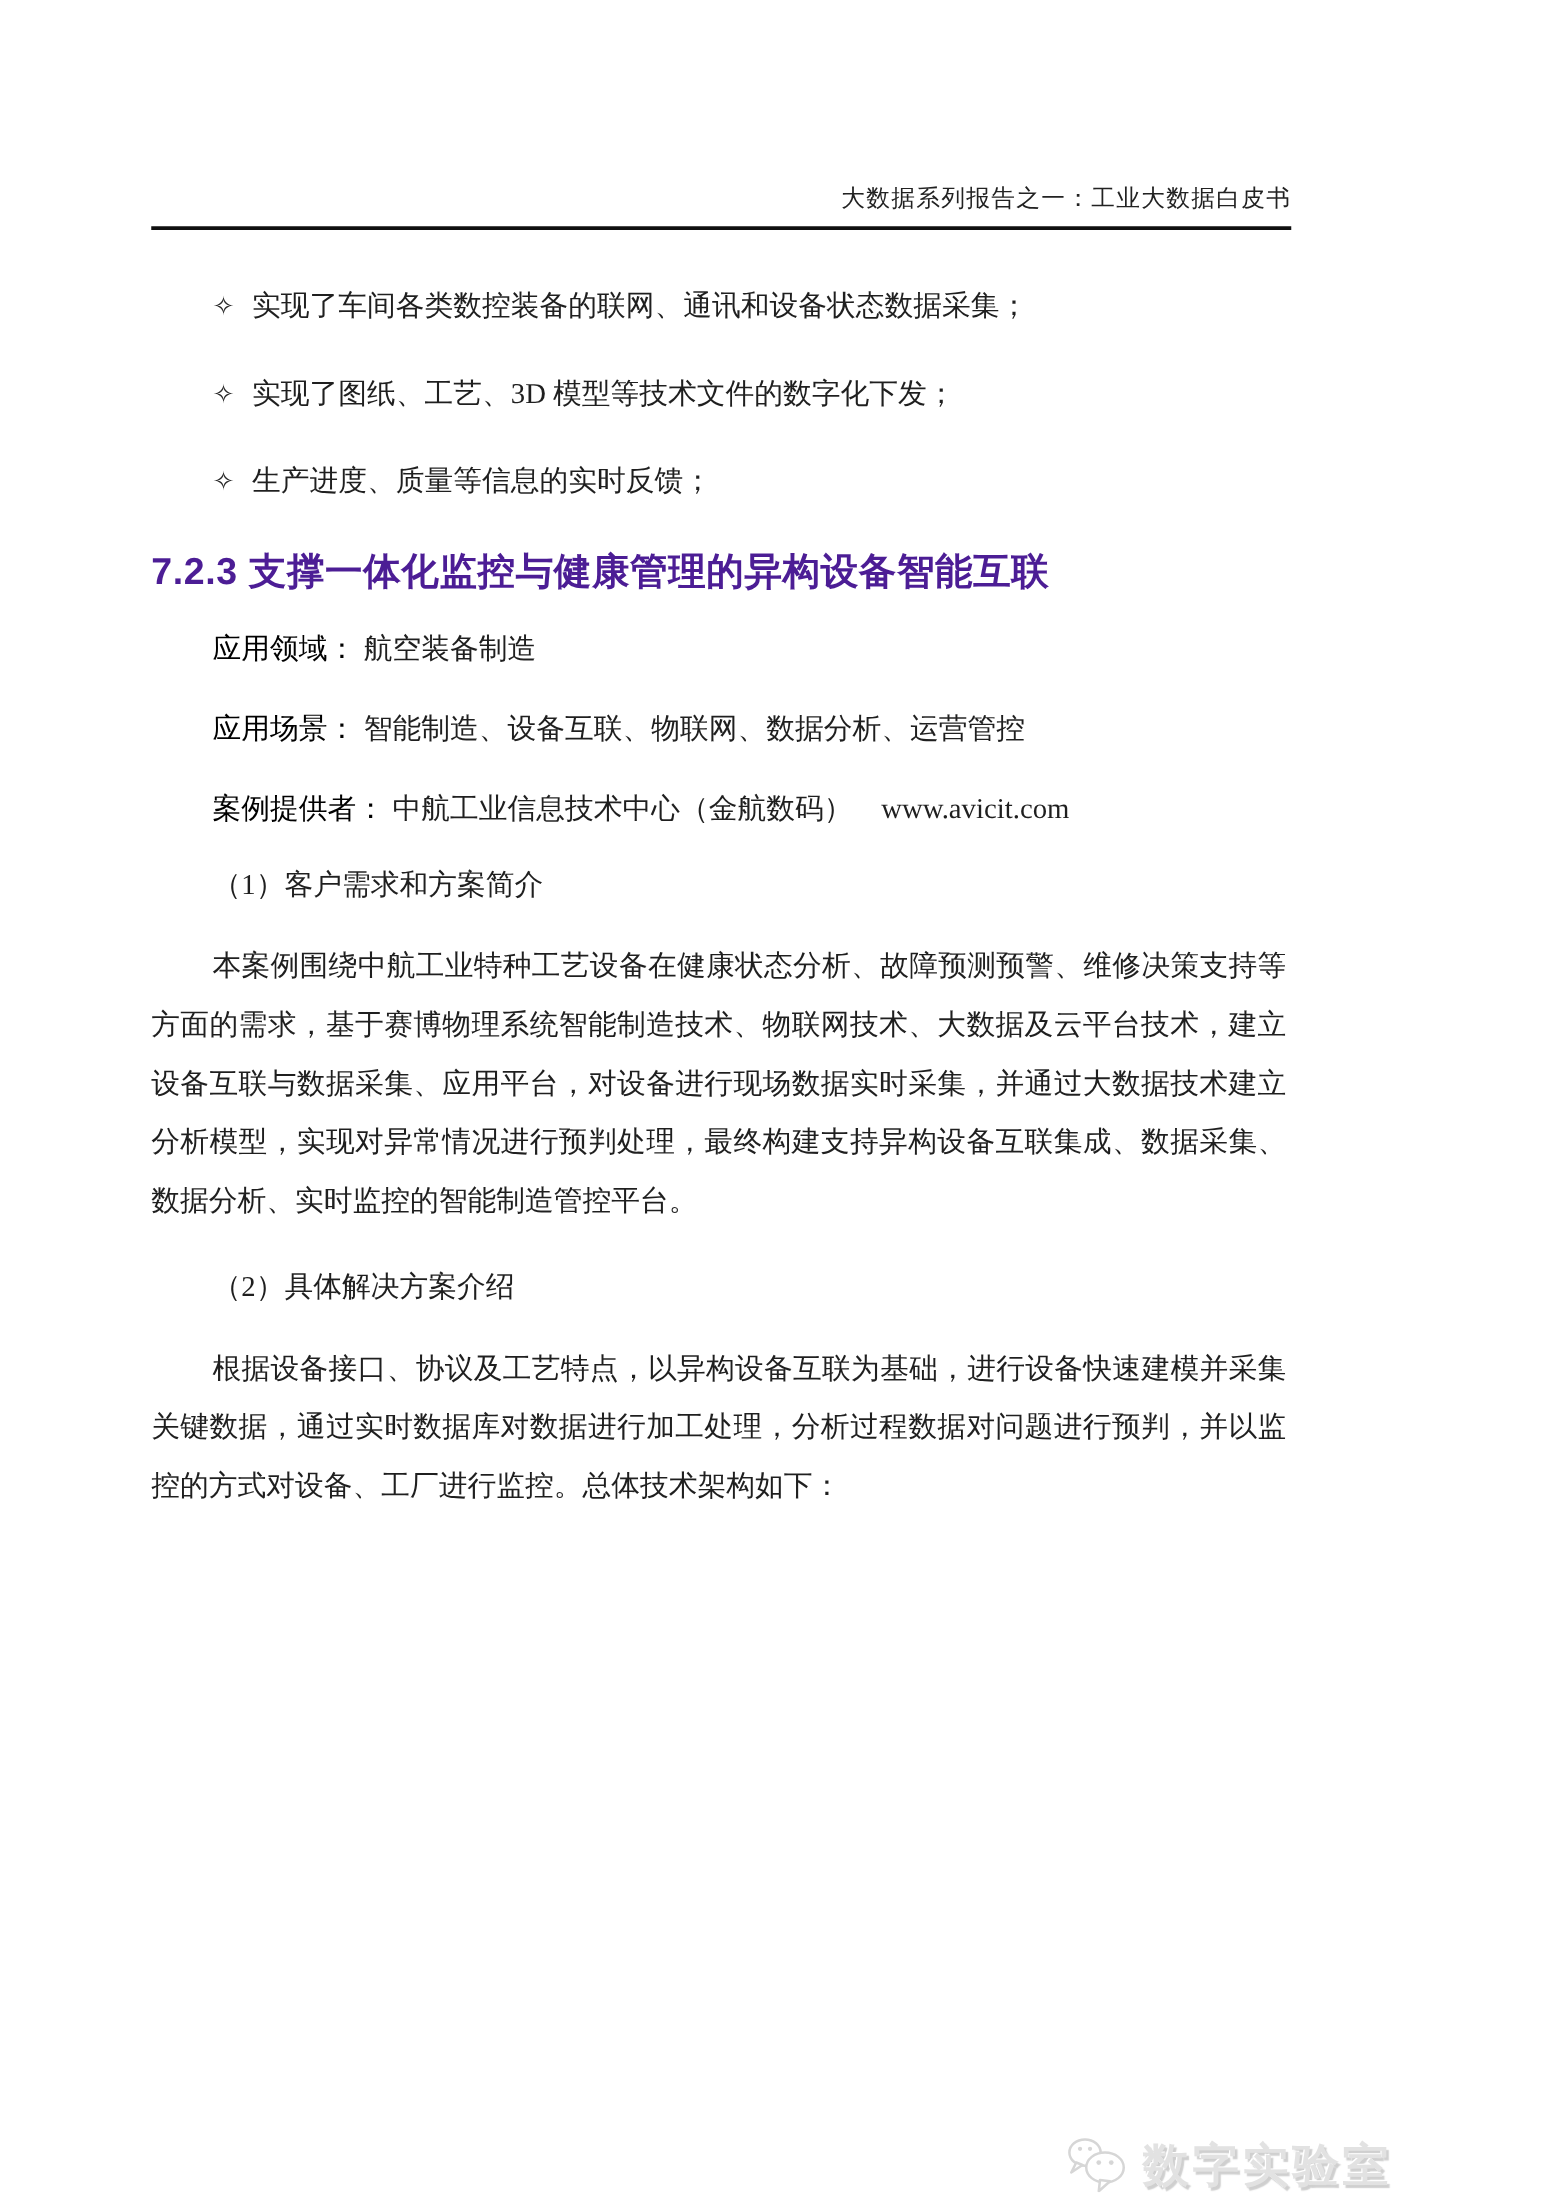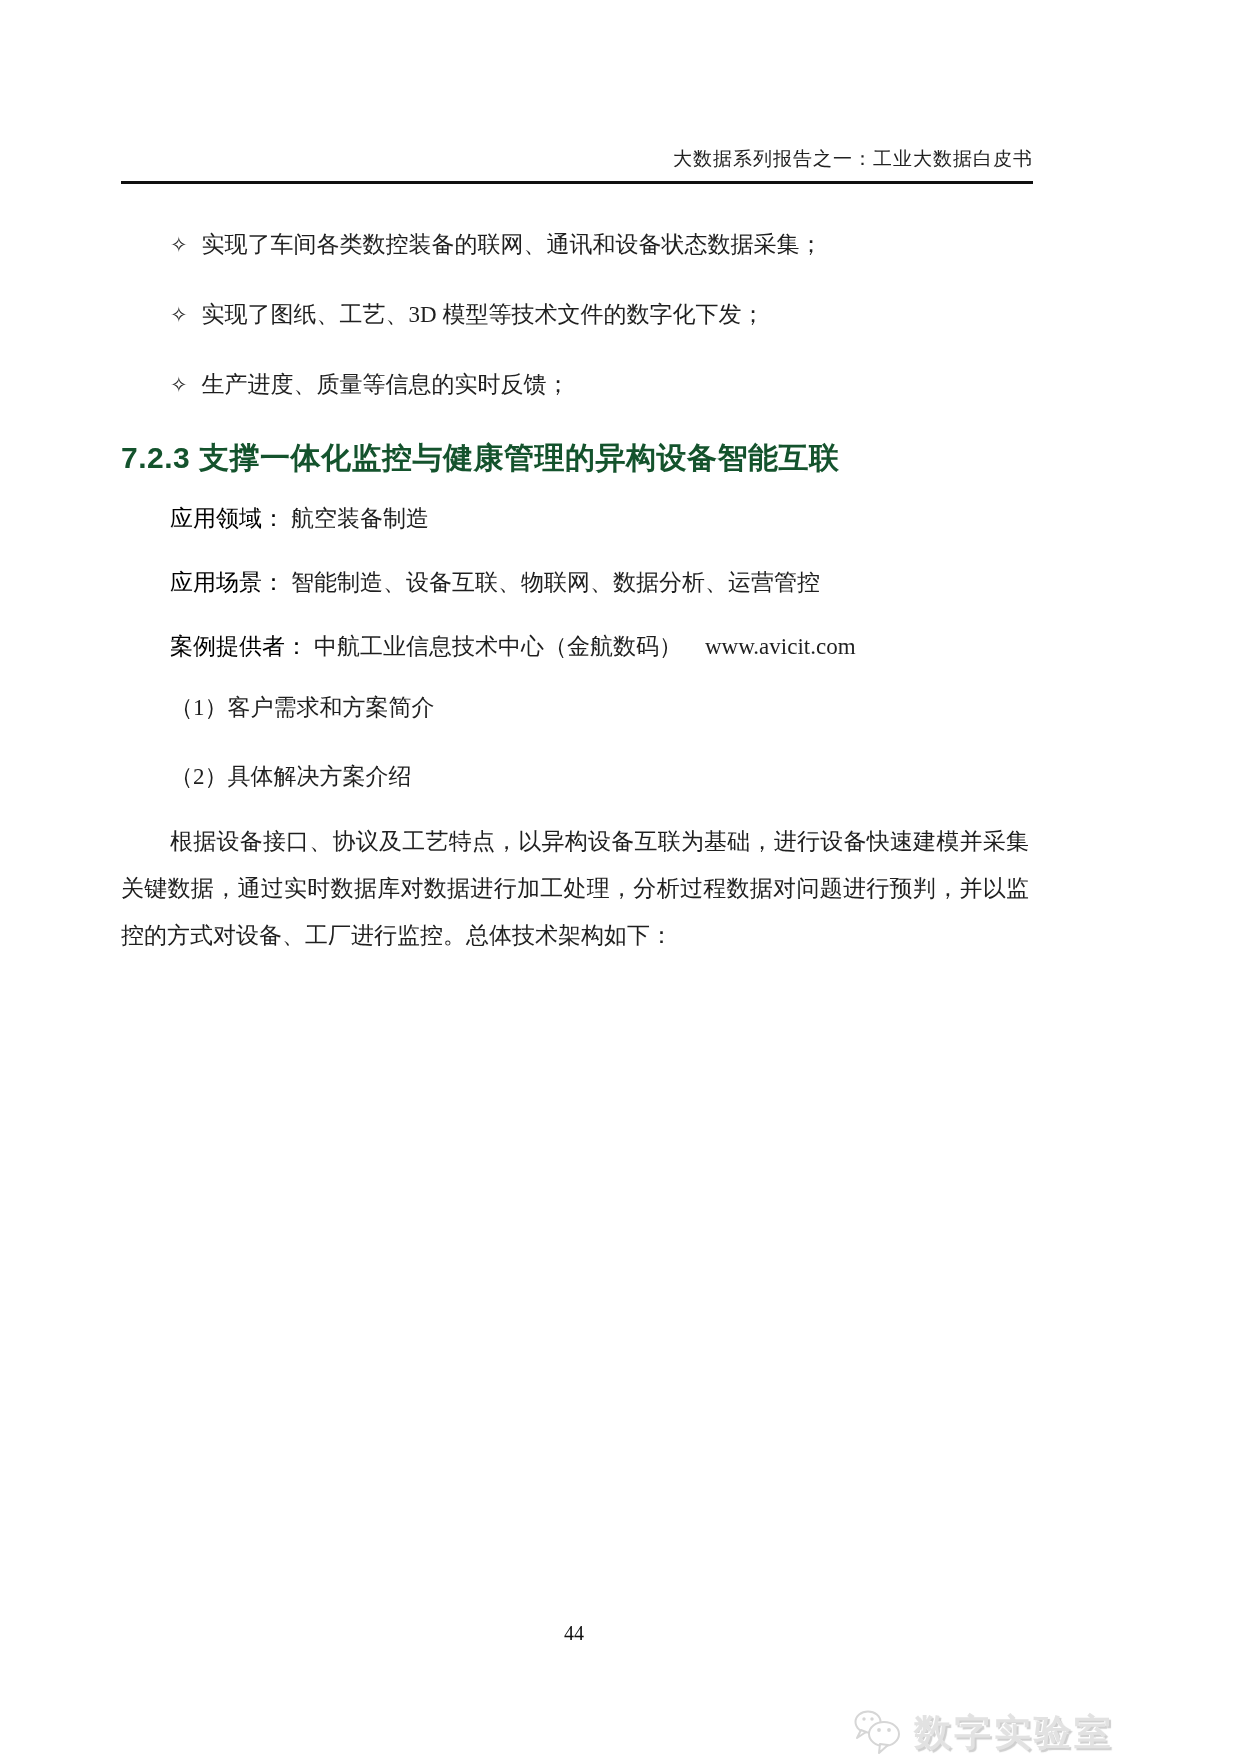--- a/index.html
+++ b/index.html
@@ -45,21 +45,21 @@
     font-size: 21px;
     color: #2a2a2a;
   }
 
   .section-heading {
     margin: 28px 0 0 0;
     font-family: "Liberation Sans", "DejaVu Sans", sans-serif;
     font-weight: bold;
     font-size: 30px;
     line-height: 42px;
-    color: #14532d;
+    color: #4c1d95;
     letter-spacing: 0.5px;
   }
 
   .field { margin-top: 16px; padding-left: 49px; }
   .field + .field { margin-top: 17px; }
   .field .field-label {
     font-family: "Liberation Sans", "DejaVu Sans", sans-serif;
     font-weight: normal;
     color: #000000;
     margin-right: 6px;
@@ -130,27 +130,27 @@
       <span class="field-label">应用领域：</span><span>航空装备制造</span>
     </div>
     <div class="field">
       <span class="field-label">应用场景：</span><span>智能制造、设备互联、物联网、数据分析、运营管控</span>
     </div>
     <div class="field">
       <span class="field-label">案例提供者：</span><span>中航工业信息技术中心（金航数码）　www.avicit.com</span>
     </div>
 
     <div class="subhead">（1）客户需求和方案简介</div>
+    <p class="para">本案例围绕中航工业特种工艺设备在健康状态分析、故障预测预警、维修决策支持等方面的需求，基于赛博物理系统智能制造技术、物联网技术、大数据及云平台技术，建立设备互联与数据采集、应用平台，对设备进行现场数据实时采集，并通过大数据技术建立分析模型，实现对异常情况进行预判处理，最终构建支持异构设备互联集成、数据采集、数据分析、实时监控的智能制造管控平台。</p>
 
     <div class="subhead subhead2">（2）具体解决方案介绍</div>
     <p class="para">根据设备接口、协议及工艺特点，以异构设备互联为基础，进行设备快速建模并采集关键数据，通过实时数据库对数据进行加工处理，分析过程数据对问题进行预判，并以监控的方式对设备、工厂进行监控。总体技术架构如下：</p>
 
   </div>
 
-  <div class="page-number">44</div>
 
   <div class="watermark">
     <span>
       <svg width="52" height="48" viewBox="0 0 52 48" aria-hidden="true">
         <g fill="#ffffff" stroke="#d6d6d6" stroke-width="2">
           <ellipse cx="15" cy="14" rx="12.5" ry="10.5"></ellipse>
           <path d="M8 22 L4 30 L13 24 Z" stroke-linejoin="round"></path>
           <ellipse cx="31" cy="26" rx="15" ry="12"></ellipse>
           <path d="M27 36 L26 45 L35 37 Z" stroke-linejoin="round"></path>
         </g>

